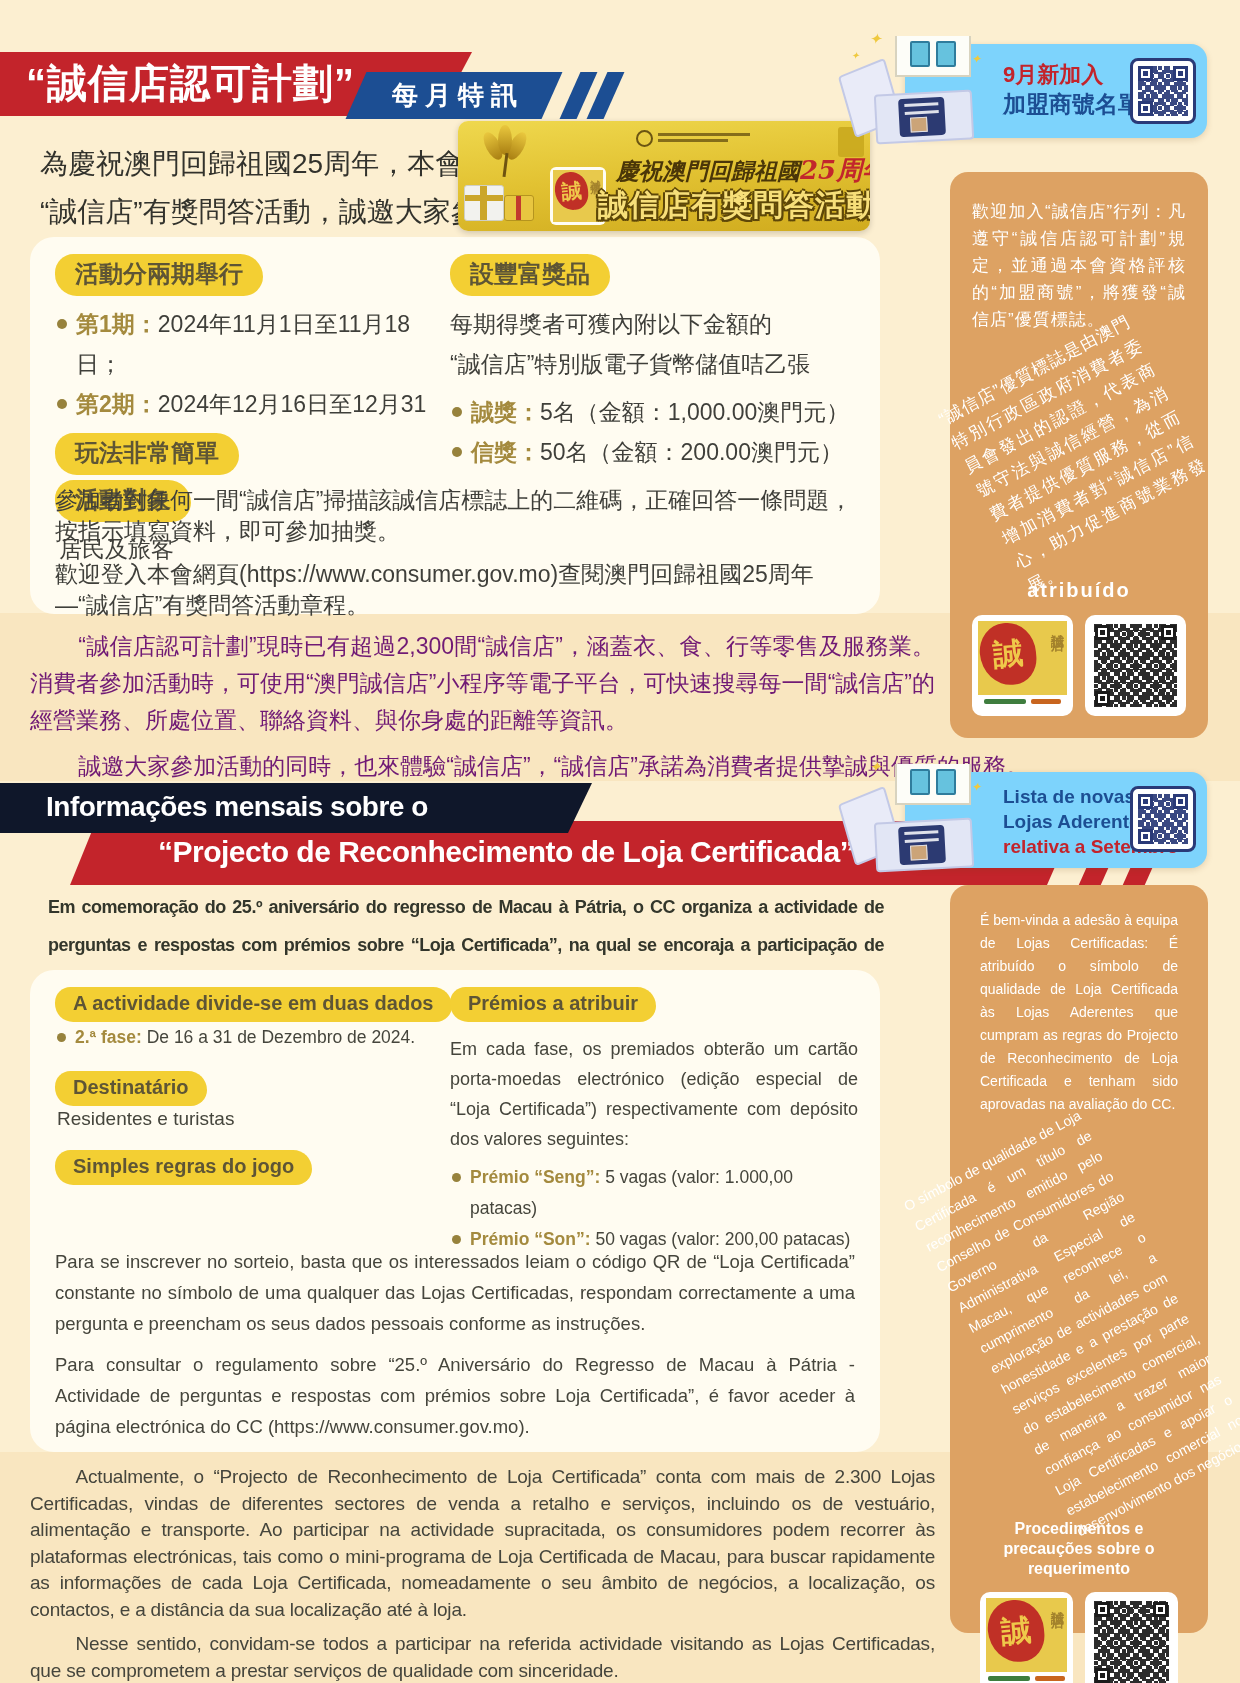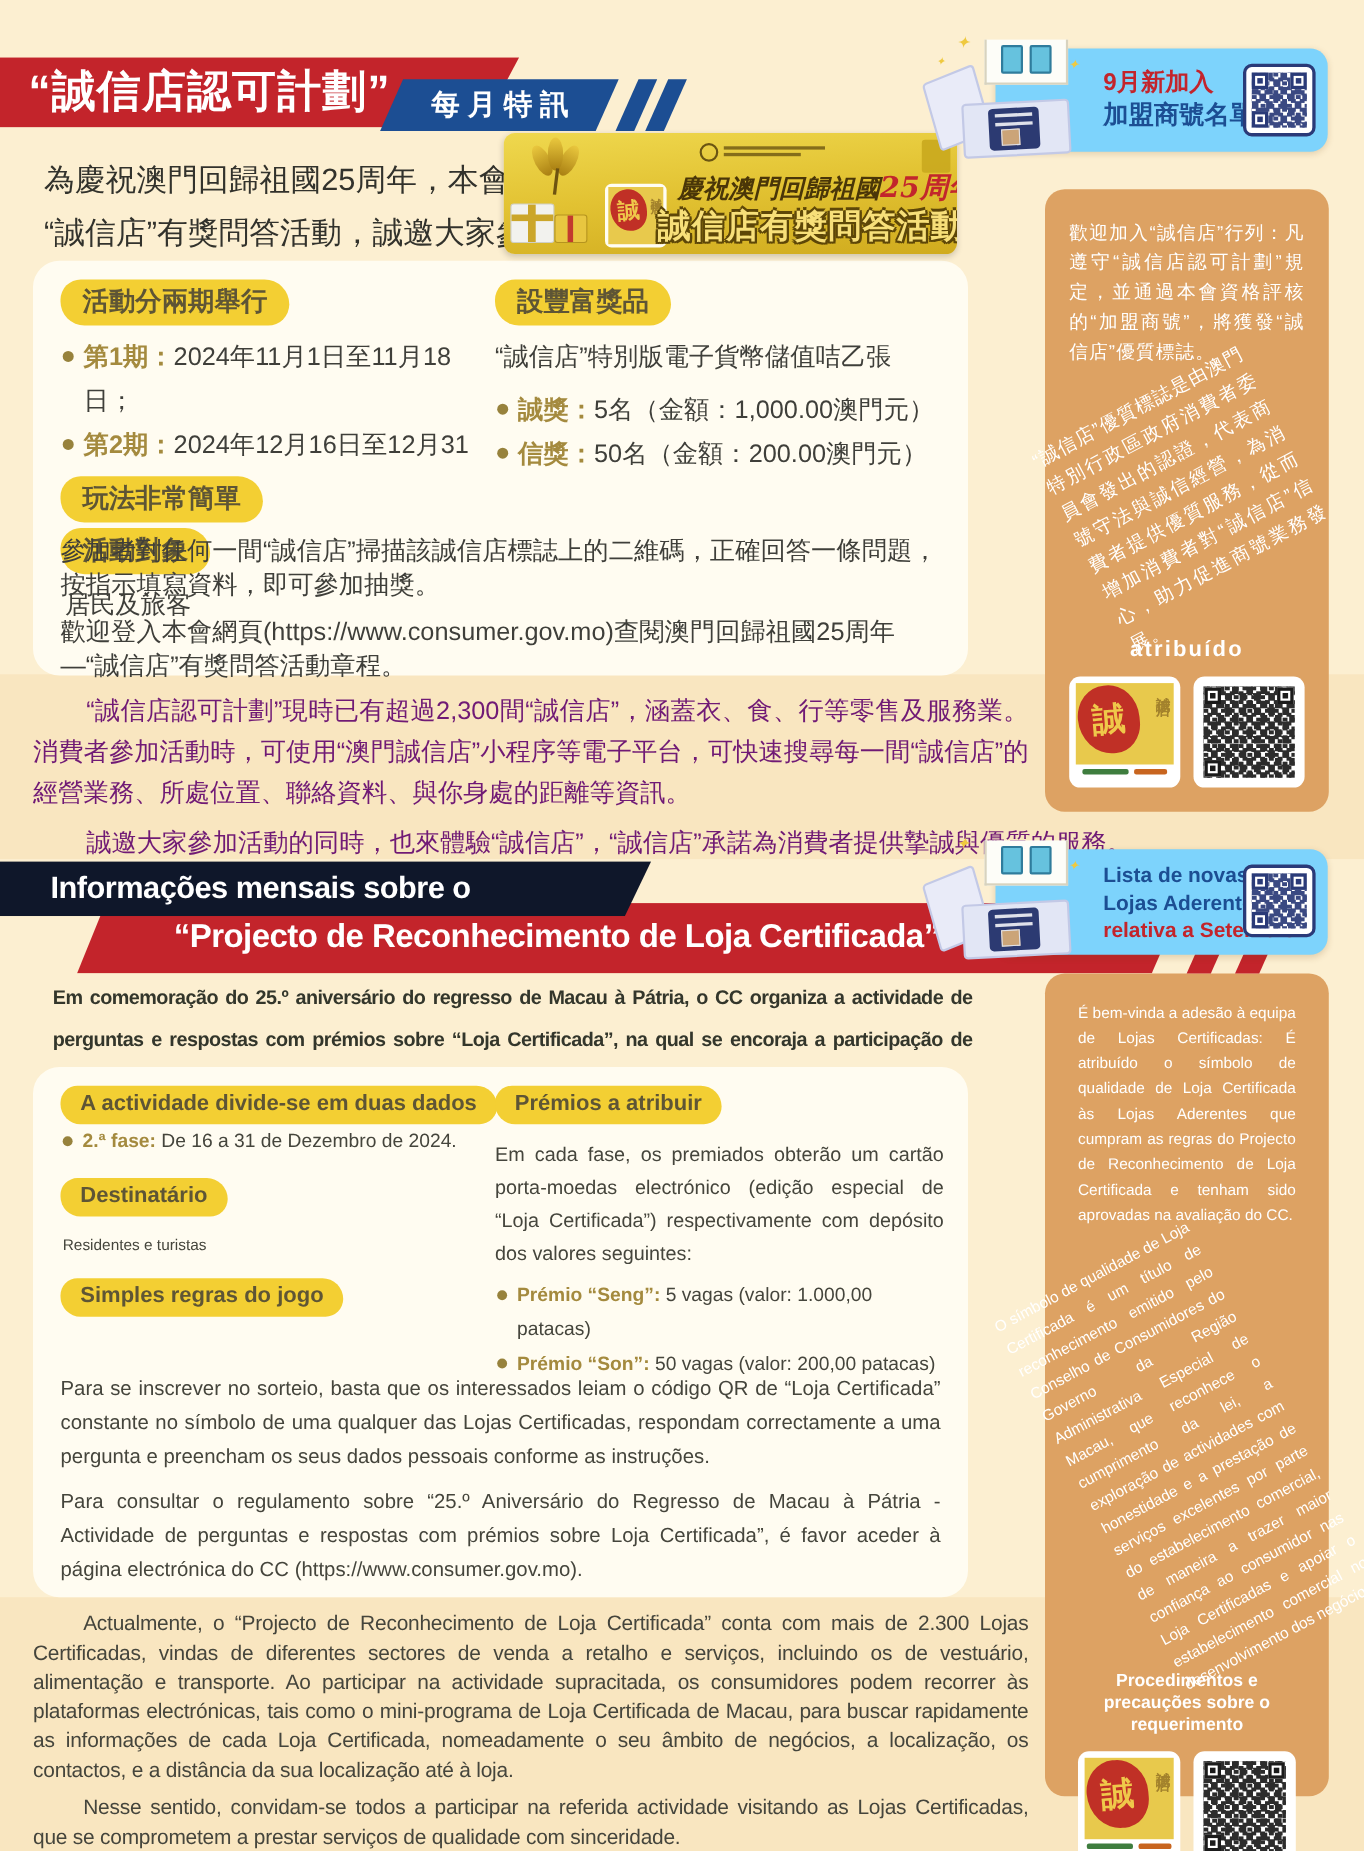--- a/index.html
+++ b/index.html
@@ -111,21 +111,21 @@
   .pt-box .dot{width:9px;height:9px;margin:11px 9px 0 2px;}
   .k{color:#A48A3E;font-weight:bold;}
   .cn-box .bullet{font-size:23px;line-height:40px;color:#3F3F3A;}
   .cn-box .plain{font-size:23px;line-height:34px;color:#3F3F3A;margin-top:10px;padding-left:4px;}
   .cn-box .colR .lead{font-size:23px;line-height:40px;color:#3F3F3A;margin-top:8px;}
   .mt8{margin-top:8px;}.mt10{margin-top:10px;}.mt16{margin-top:16px;}.mt18{margin-top:18px;}
   .boxBottom p{margin:0;font-size:23px;line-height:31px;color:#3F3F3A;}
   .boxBottom p.pa{margin-top:10px;}
   .boxBottom p.pb{margin-top:12px;}
   .pt-box .bullet{font-size:17.5px;line-height:31px;color:#45453C;}
-  .pt-box .plain{font-size:14px;line-height:26px;color:#45453C;margin-top:12px;padding-left:2px;}
+  .pt-box .plain{font-size:19px;line-height:26px;color:#45453C;padding-left:2px;}
   .pt-box .colR .lead{font-size:18px;line-height:30px;color:#45453C;margin-top:12px;text-align:justify;}
   .ptBottom{position:absolute;left:25px;top:276px;width:800px;}
   .ptBottom p{margin:0;font-size:18.5px;line-height:31px;color:#45453C;text-align:justify;}
   .ptBottom p.pb{margin-top:10px;}
 
   
   .cn-paras{left:30px;top:628px;width:905px;z-index:1;}
   .cn-paras p{margin:0;font-size:23px;line-height:37px;color:#701a75;text-align:justify;text-indent:2.1em;}
   .cn-paras p.wide{width:1160px;margin-top:9px;text-align:left;}
   .pt-paras{left:30px;top:1464px;width:905px;z-index:1;}
@@ -246,20 +246,21 @@
           <span><b class="k">第2期：</b><span>2024年12月16日至12月31日。</span></span>
         </div>
       <div class="mt16">
         <span class="pill">活動對象</span>
         <div class="plain">居民及旅客</div>
       </div>
     </div>
     <div class="colR">
       <span class="pill">設豐富獎品</span>
       <div class="lead">
+        <div>每期得獎者可獲內附以下金額的</div>
         <div>“誠信店”特別版電子貨幣儲值咭乙張</div>
       </div>
       <div class="bullet mt8">
           <i class="dot"></i>
           <span><b class="k">誠獎：</b><span>5名（金額：1,000.00澳門元）</span></span>
         </div>
       <div class="bullet">
           <i class="dot"></i>
           <span><b class="k">信獎：</b><span>50名（金額：200.00澳門元）</span></span>
         </div>

